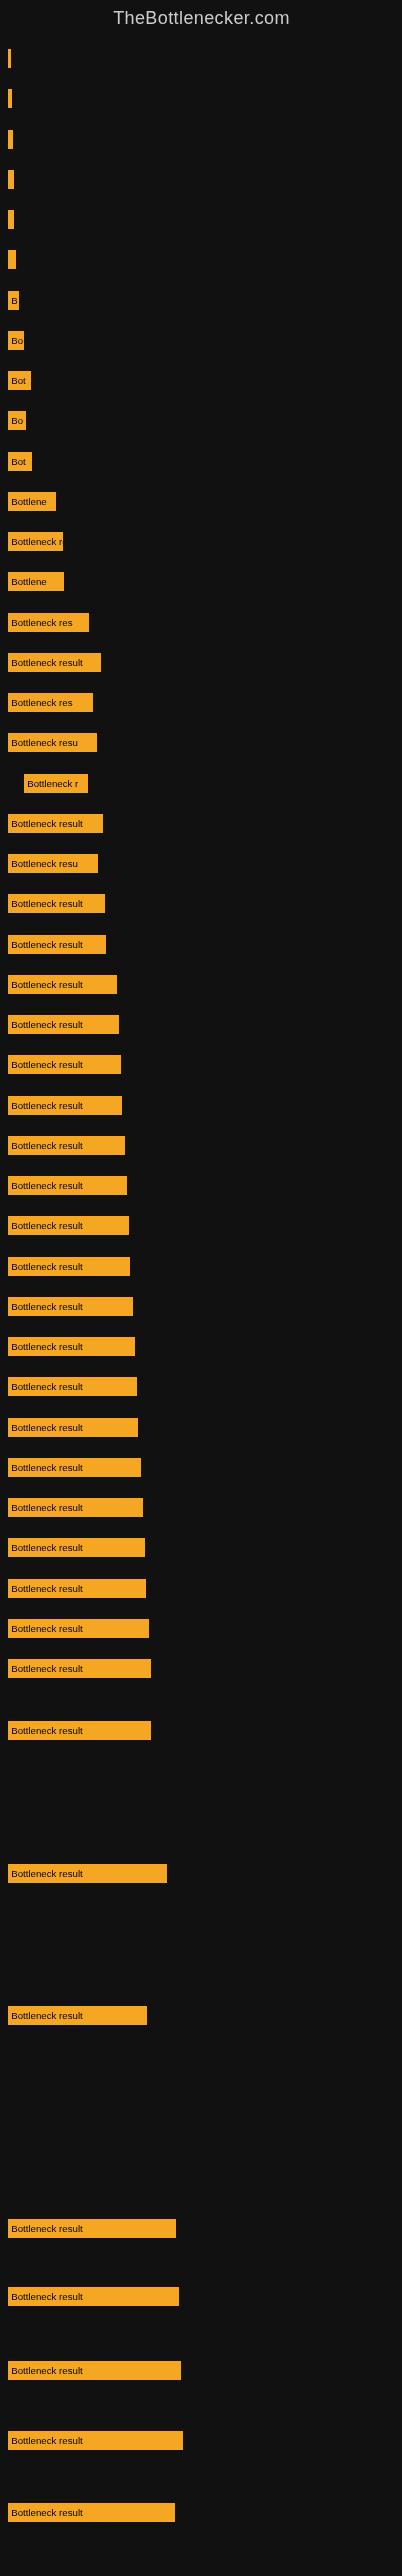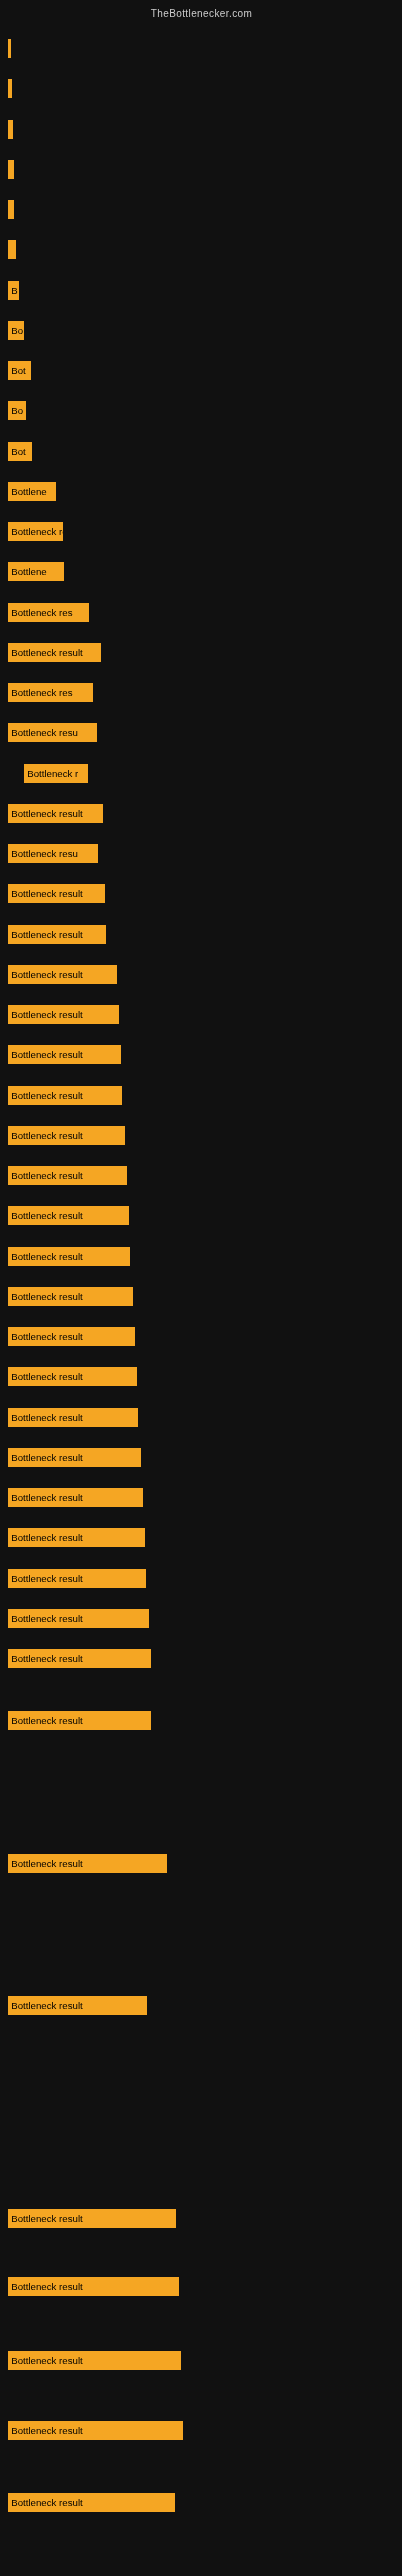--- a/index.html
+++ b/index.html
@@ -9,21 +9,21 @@
     }
     body {
       background-color: #111111;
       width: 403px;
       min-height: 2576px;
       font-family: Arial, sans-serif;
       position: relative;
     }
     .site-title {
       color: #cccccc;
-      font-size: 10px;
+      font-size: 18px;
       text-align: center;
       padding: 8px 0 4px 0;
       letter-spacing: 0.4px;
     }
   </style>
 </head>
 <body>
 
 <div class="site-title">TheBottlenecker.com</div>
 

